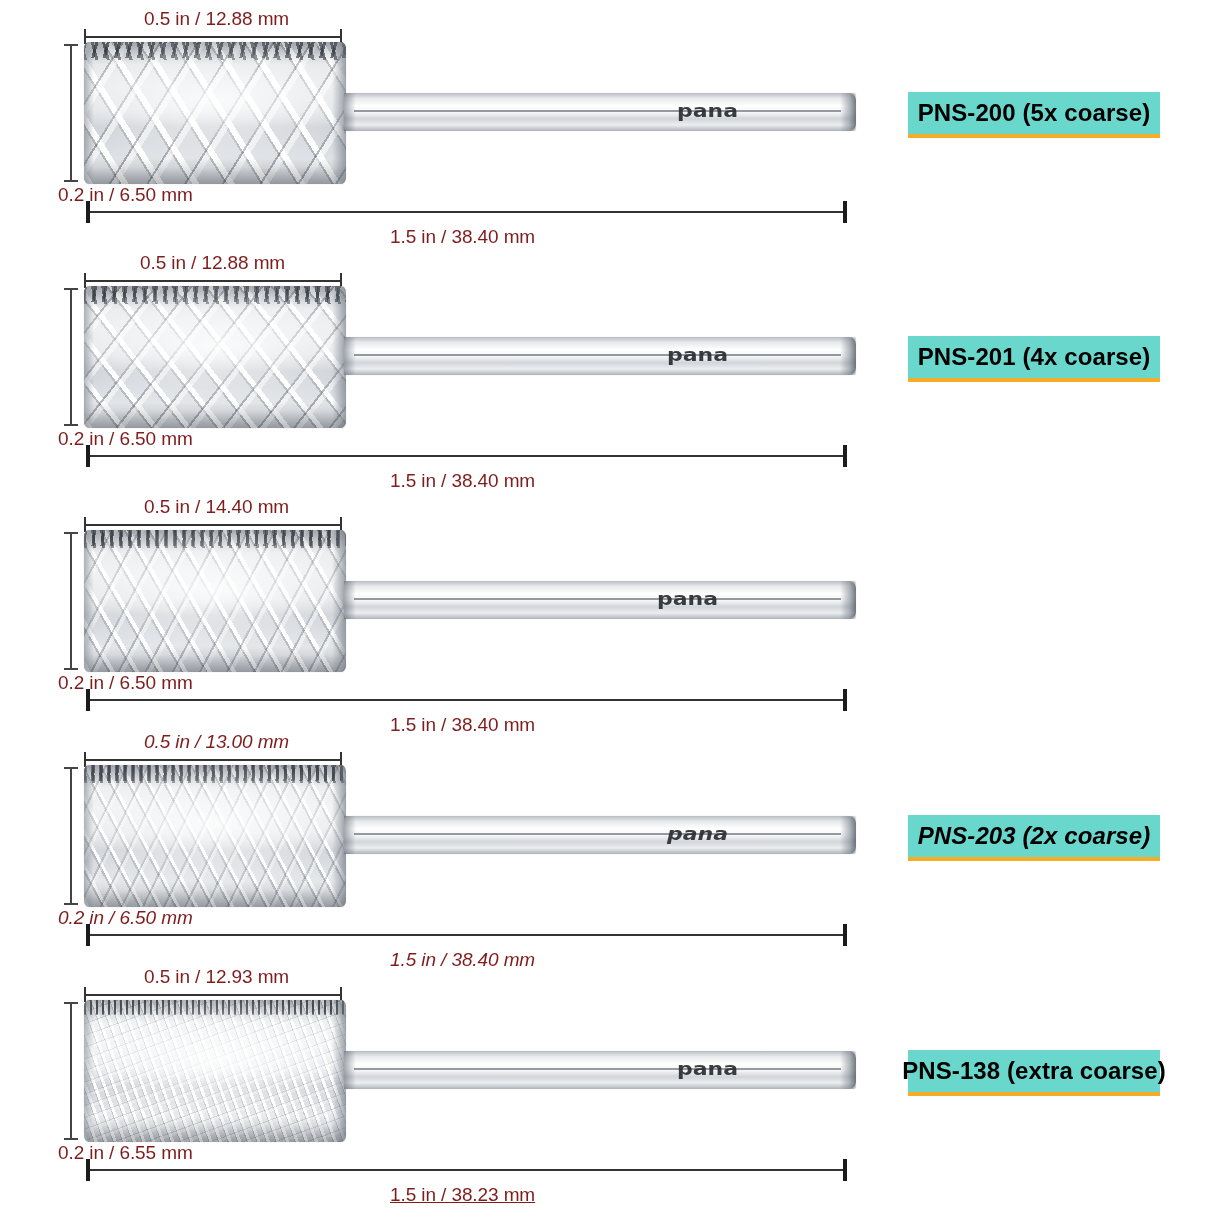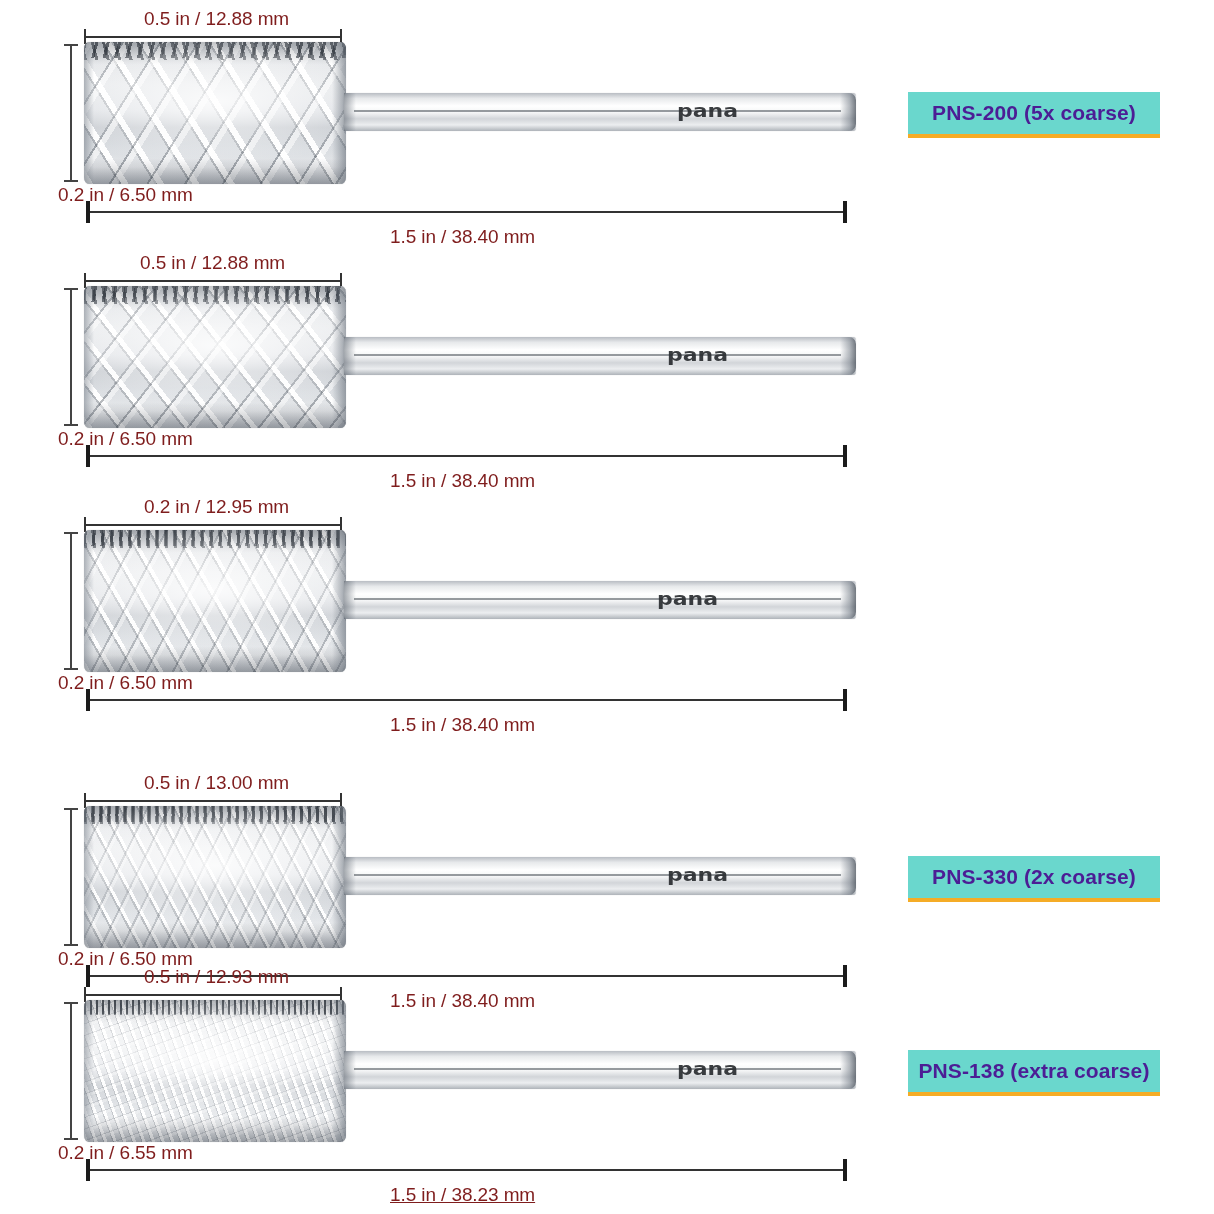--- a/index.html
+++ b/index.html
@@ -183,22 +183,22 @@
     opacity: 0.92;
   }
 
   
   .label-chip {
     position: absolute;
     box-sizing: border-box;
     display: flex;
     align-items: center;
     justify-content: center;
-    color: #4c1d95;
-    font-size: 21px;
+    color: #000000;
+    font-size: 24px;
     font-weight: 700;
     letter-spacing: 0.1px;
     white-space: nowrap;
   }
 </style>
 </head>
 <body>
 
 <div class="sheet">
 
@@ -273,25 +273,29 @@
         <div class="shank-tip"></div>
       </div>
       <div class="brandmark" style="left:667px; top:100px;">pana</div>
     </div>
 
     <div class="hline" style="left:88px; top:211px; width:757px;"></div>
     <div class="cap-thick" style="left:86px; top:201px; height:22px;"></div>
     <div class="cap-thick" style="left:843px; top:201px; height:22px;"></div>
     <div class="dim-text dim-length-text" style="left:390px; top:226px;">1.5 in / 38.40 mm</div>
 
+    <div class="label-chip" style="left:908px; top:92px; width:252px; height:46px;
+                background:#6ad7cd; border-bottom:4px solid #f5ac26;">
+      <span>PNS-201 (4x coarse)</span>
+    </div>
   </div>
 
   <div class="row" style="top:488px;">
 
-    <div class="dim-text dim-width-text" style="left:144px; top:8px;">0.2 in / 12.95 mm</div>
+    <div class="dim-text dim-width-text" style="left:144px; top:8px;">0.5 in / 14.40 mm</div>
     <div class="hline" style="left:84px; top:36px; width:258px;"></div>
     <div class="cap-v" style="left:84px; top:29px; height:15px;"></div>
     <div class="cap-v" style="left:340px; top:29px; height:15px;"></div>
 
     <div class="vline" style="left:70px; top:44px; height:138px;"></div>
     <div class="cap-h" style="left:64px; top:44px; width:14px;"></div>
     <div class="cap-h" style="left:64px; top:180px; width:14px;"></div>
     <div class="dim-text dim-height-text" style="left:58px; top:184px;">0.2 in / 6.50 mm</div>
 
     <div class="bit" style="left:0; top:0; width:900px; height:210px;">
@@ -313,21 +317,21 @@
       <div class="brandmark" style="left:657px; top:100px;">pana</div>
     </div>
 
     <div class="hline" style="left:88px; top:211px; width:757px;"></div>
     <div class="cap-thick" style="left:86px; top:201px; height:22px;"></div>
     <div class="cap-thick" style="left:843px; top:201px; height:22px;"></div>
     <div class="dim-text dim-length-text" style="left:390px; top:226px;">1.5 in / 38.40 mm</div>
 
   </div>
 
-  <div class="row" style="top:764px;">
+  <div class="row" style="top:723px;font-style:italic;">
 
     <div class="dim-text dim-width-text" style="left:144px; top:8px;">0.5 in / 13.00 mm</div>
     <div class="hline" style="left:84px; top:36px; width:258px;"></div>
     <div class="cap-v" style="left:84px; top:29px; height:15px;"></div>
     <div class="cap-v" style="left:340px; top:29px; height:15px;"></div>
 
     <div class="vline" style="left:70px; top:44px; height:138px;"></div>
     <div class="cap-h" style="left:64px; top:44px; width:14px;"></div>
     <div class="cap-h" style="left:64px; top:180px; width:14px;"></div>
     <div class="dim-text dim-height-text" style="left:58px; top:184px;">0.2 in / 6.50 mm</div>
@@ -351,21 +355,21 @@
       <div class="brandmark" style="left:667px; top:100px;">pana</div>
     </div>
 
     <div class="hline" style="left:88px; top:211px; width:757px;"></div>
     <div class="cap-thick" style="left:86px; top:201px; height:22px;"></div>
     <div class="cap-thick" style="left:843px; top:201px; height:22px;"></div>
     <div class="dim-text dim-length-text" style="left:390px; top:226px;">1.5 in / 38.40 mm</div>
 
     <div class="label-chip" style="left:908px; top:92px; width:252px; height:46px;
                 background:#6ad7cd; border-bottom:4px solid #f5ac26;">
-      <span>PNS-330 (2x coarse)</span>
+      <span>PNS-203 (2x coarse)</span>
     </div>
   </div>
 
   <div class="row" style="top:958px;">
 
     <div class="dim-text dim-width-text" style="left:144px; top:8px;">0.5 in / 12.93 mm</div>
     <div class="hline" style="left:84px; top:36px; width:258px;"></div>
     <div class="cap-v" style="left:84px; top:29px; height:15px;"></div>
     <div class="cap-v" style="left:340px; top:29px; height:15px;"></div>
 

